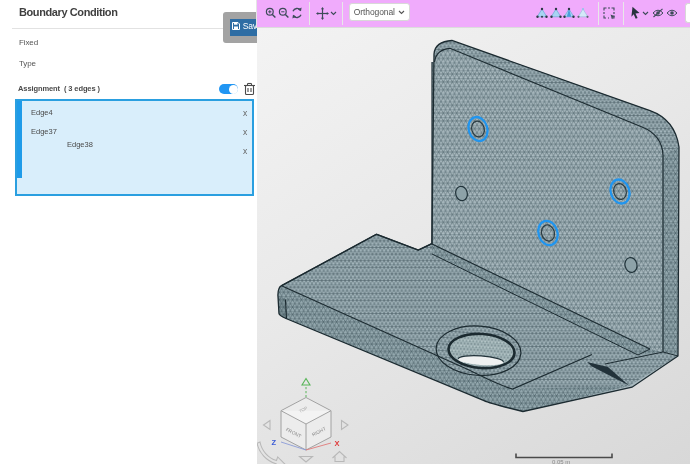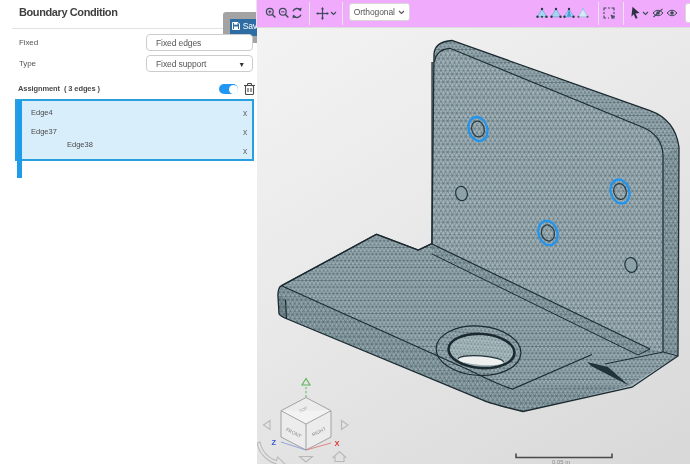--- a/index.html
+++ b/index.html
@@ -6,21 +6,21 @@
   body{width:690px;height:464px;overflow:hidden;font-family:"Liberation Sans",sans-serif;background:#fff;position:relative;}
   .panel{position:absolute;left:0;top:0;width:256px;height:464px;background:#fff;margin-left:12px;}
   .panel-head{position:absolute;left:0;top:0;width:256px;height:28px;border-bottom:1px solid #e2e2e2;}
   .title{position:absolute;left:7px;top:6px;font-size:11px;font-weight:bold;color:#3f3f3f;letter-spacing:-0.4px;}
   .savebtn{position:absolute;left:211px;top:12px;width:34px;height:17px;background:#2e6da4;border:7px solid #a3a3a3;border-radius:3px;color:#fff;font-size:8.5px;line-height:15px;text-align:center;letter-spacing:-0.1px;}
   .lbl{position:absolute;left:7px;font-size:8px;color:#555;letter-spacing:-0.1px;}
   .inp{position:absolute;left:134px;width:107px;height:17px;border:1px solid #ccc;border-radius:4px;font-size:8.5px;color:#555;padding-left:9px;line-height:17px;background:#fff;box-sizing:border-box;letter-spacing:-0.1px;}
   .assign{position:absolute;left:6px;top:84px;font-size:7.5px;font-weight:bold;color:#4a4a4a;letter-spacing:-0.1px;}
   .toggle{position:absolute;left:207px;top:84px;width:19px;height:10px;background:#2196f3;border-radius:5px;}
   .knob{position:absolute;right:0.5px;top:0.5px;width:9px;height:9px;background:#fff;border-radius:50%;}
-  .bluebox{position:absolute;left:3px;top:99px;width:239px;height:62px;background:#d9eefb;border:2px solid #2a9fe0;box-sizing:border-box;}
+  .bluebox{position:absolute;left:3px;top:99px;width:239px;height:97px;background:#d9eefb;border:2px solid #2a9fe0;box-sizing:border-box;}
   .bluebar{position:absolute;left:0;top:0;width:5px;height:77px;background:#1e9be9;}
   .edge{position:absolute;left:14px;font-size:7.5px;color:#4a4a4a;}
   .ex{position:absolute;left:226px;font-size:8.5px;color:#666;}
   .vp{position:absolute;left:256px;top:0;width:434px;height:464px;}
   .toolbar{position:absolute;left:0;top:0;width:434px;height:28px;background:#f0abfc;border-bottom:1px solid #dcdcdc;border-left:1px solid #e5e5e5;box-sizing:border-box;}
   .sep{position:absolute;top:2px;height:23px;width:1px;background:#e8e8e8;}
   .tbtn{position:absolute;top:3px;height:18px;border:1px solid #d8d8d8;border-radius:3px;background:#fff;font-size:8.5px;color:#555;text-align:center;line-height:16px;box-sizing:border-box;letter-spacing:-0.1px;}
   .scene{position:absolute;left:1px;top:28px;width:433px;height:436px;background:linear-gradient(148deg,#f3f3f3 0%,#e9e9e9 42%,#d8d8d8 100%);}
 </style>
 </head>
@@ -28,23 +28,21 @@
   <div class="panel">
     <div class="panel-head">
       <div class="title">Boundary Condition</div>
       <div class="savebtn"><svg width="8" height="8" viewBox="0 0 8 8" style="vertical-align:-1px;">
           <path d="M0.5,0.5h5.5l1.5,1.5v5.5h-7z" fill="none" stroke="#fff" stroke-width="1"></path>
           <rect x="2" y="4.5" width="4" height="3" fill="#fff"></rect>
           <rect x="2" y="0.5" width="3.5" height="2.2" fill="#fff"></rect>
         </svg> Save</div>
     </div>
     <div class="lbl" style="top:38px;">Fixed</div>
-    <div class="inp" style="top:34px;">Fixed edges</div>
     <div class="lbl" style="top:59px;">Type</div>
-    <div class="inp" style="top:55px;">Fixed support<span style="position:absolute;right:7px;top:0;font-size:7px;color:#333;">▼</span></div>
     <div class="assign">Assignment&nbsp; ( 3 edges )</div>
     <div class="toggle">
       <div class="knob"></div>
     </div>
     <svg style="position:absolute;left:231px;top:82px;" width="13" height="14" viewBox="0 0 13 14">
       <g fill="none" stroke="#4a4a4a" stroke-width="1.1">
         <rect x="2.5" y="3.5" width="8" height="9" rx="1"></rect>
         <line x1="1" y1="3.5" x2="12" y2="3.5"></line>
         <line x1="4.5" y1="3.5" x2="4.5" y2="1.5"></line>
         <line x1="8.5" y1="3.5" x2="8.5" y2="1.5"></line>

